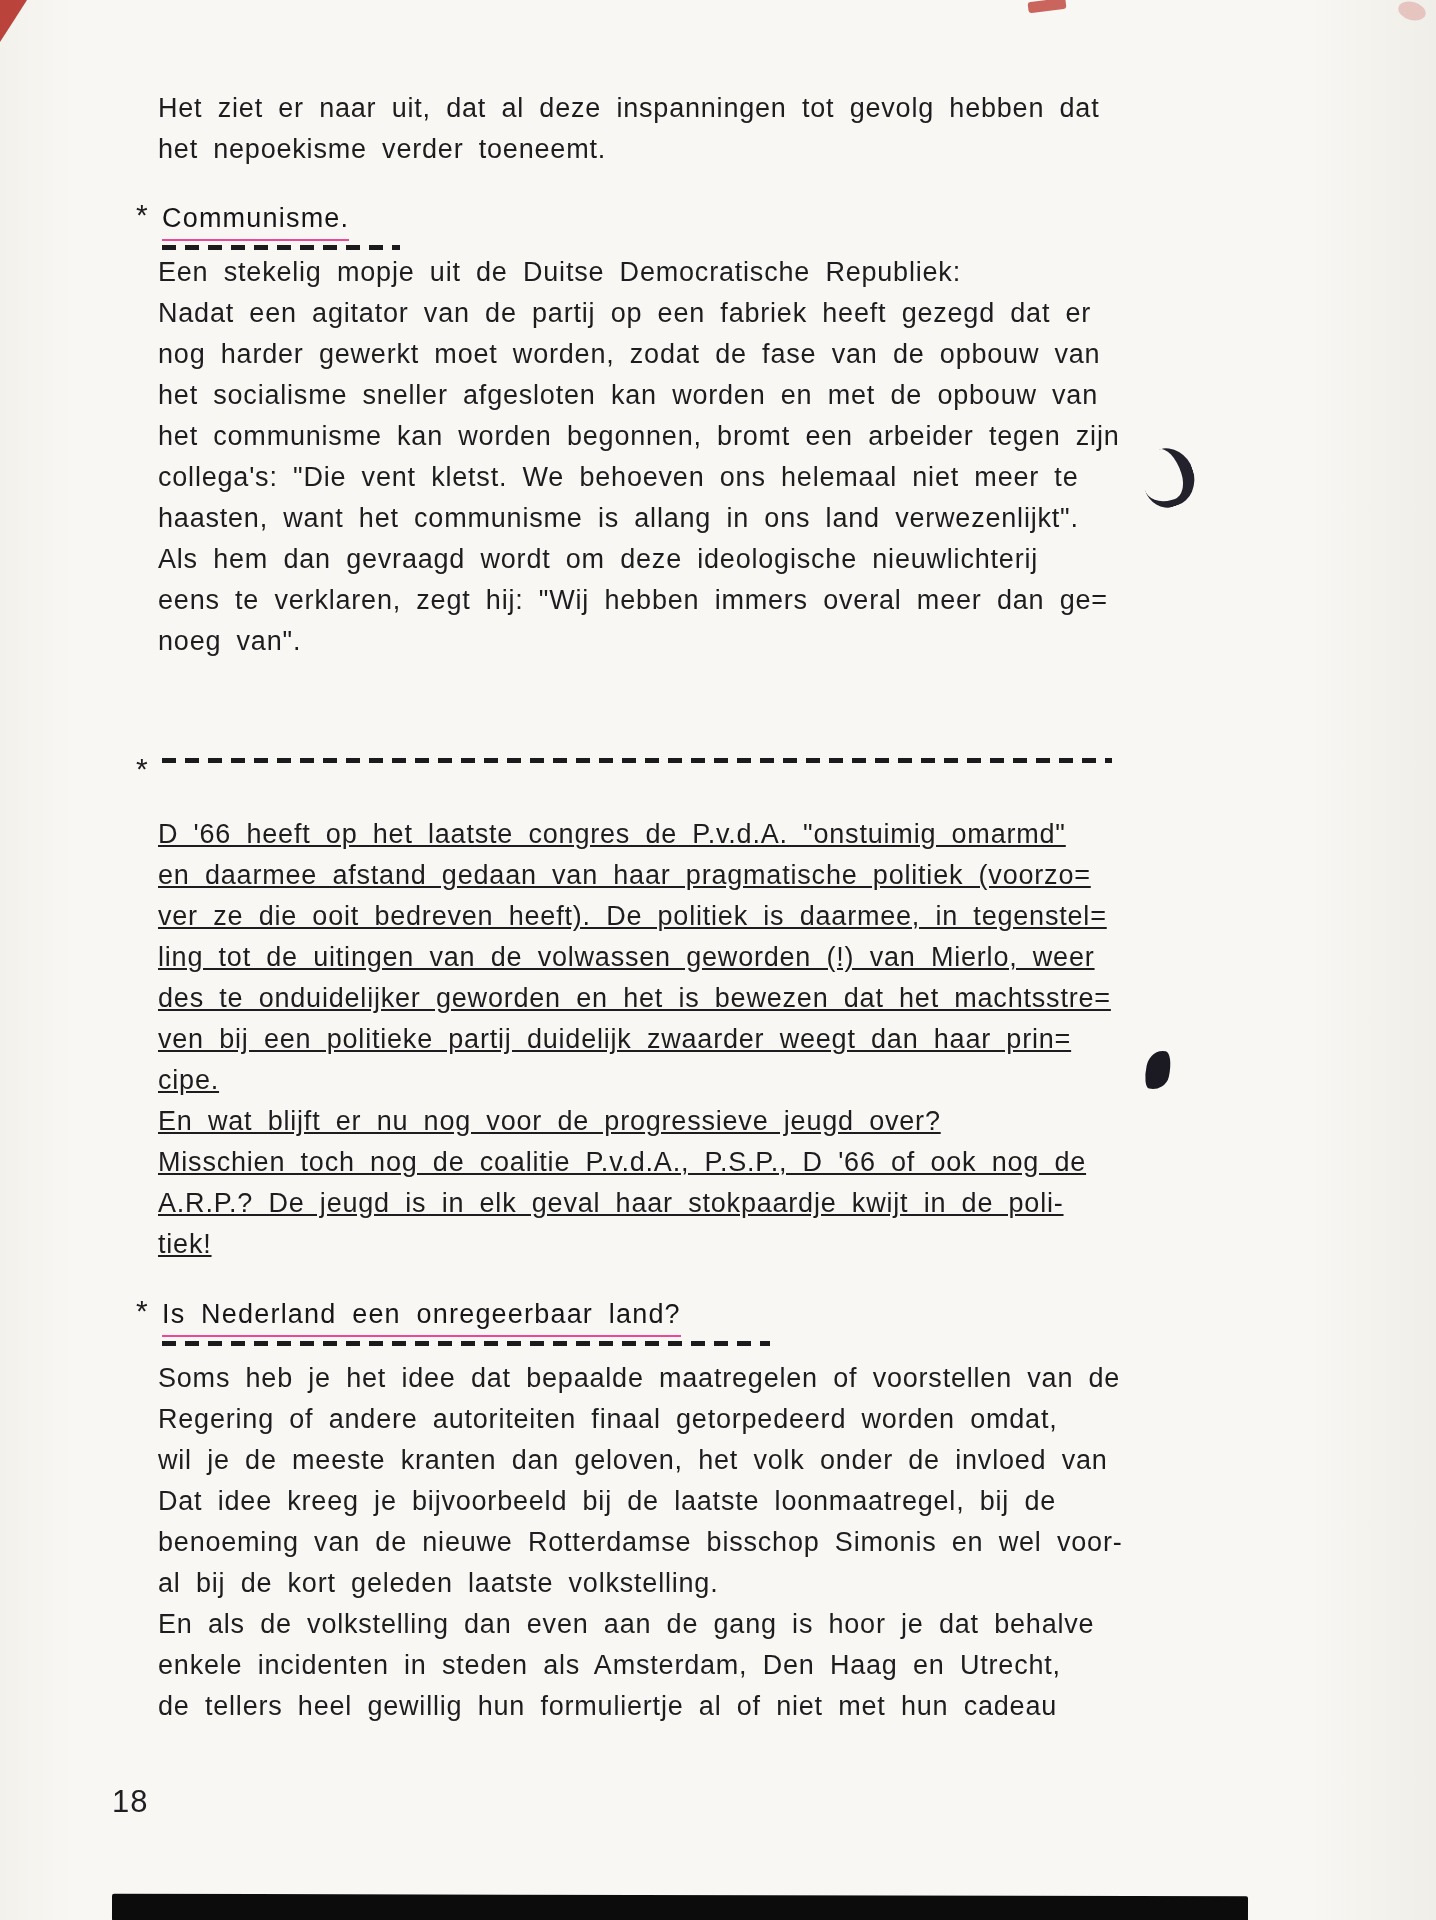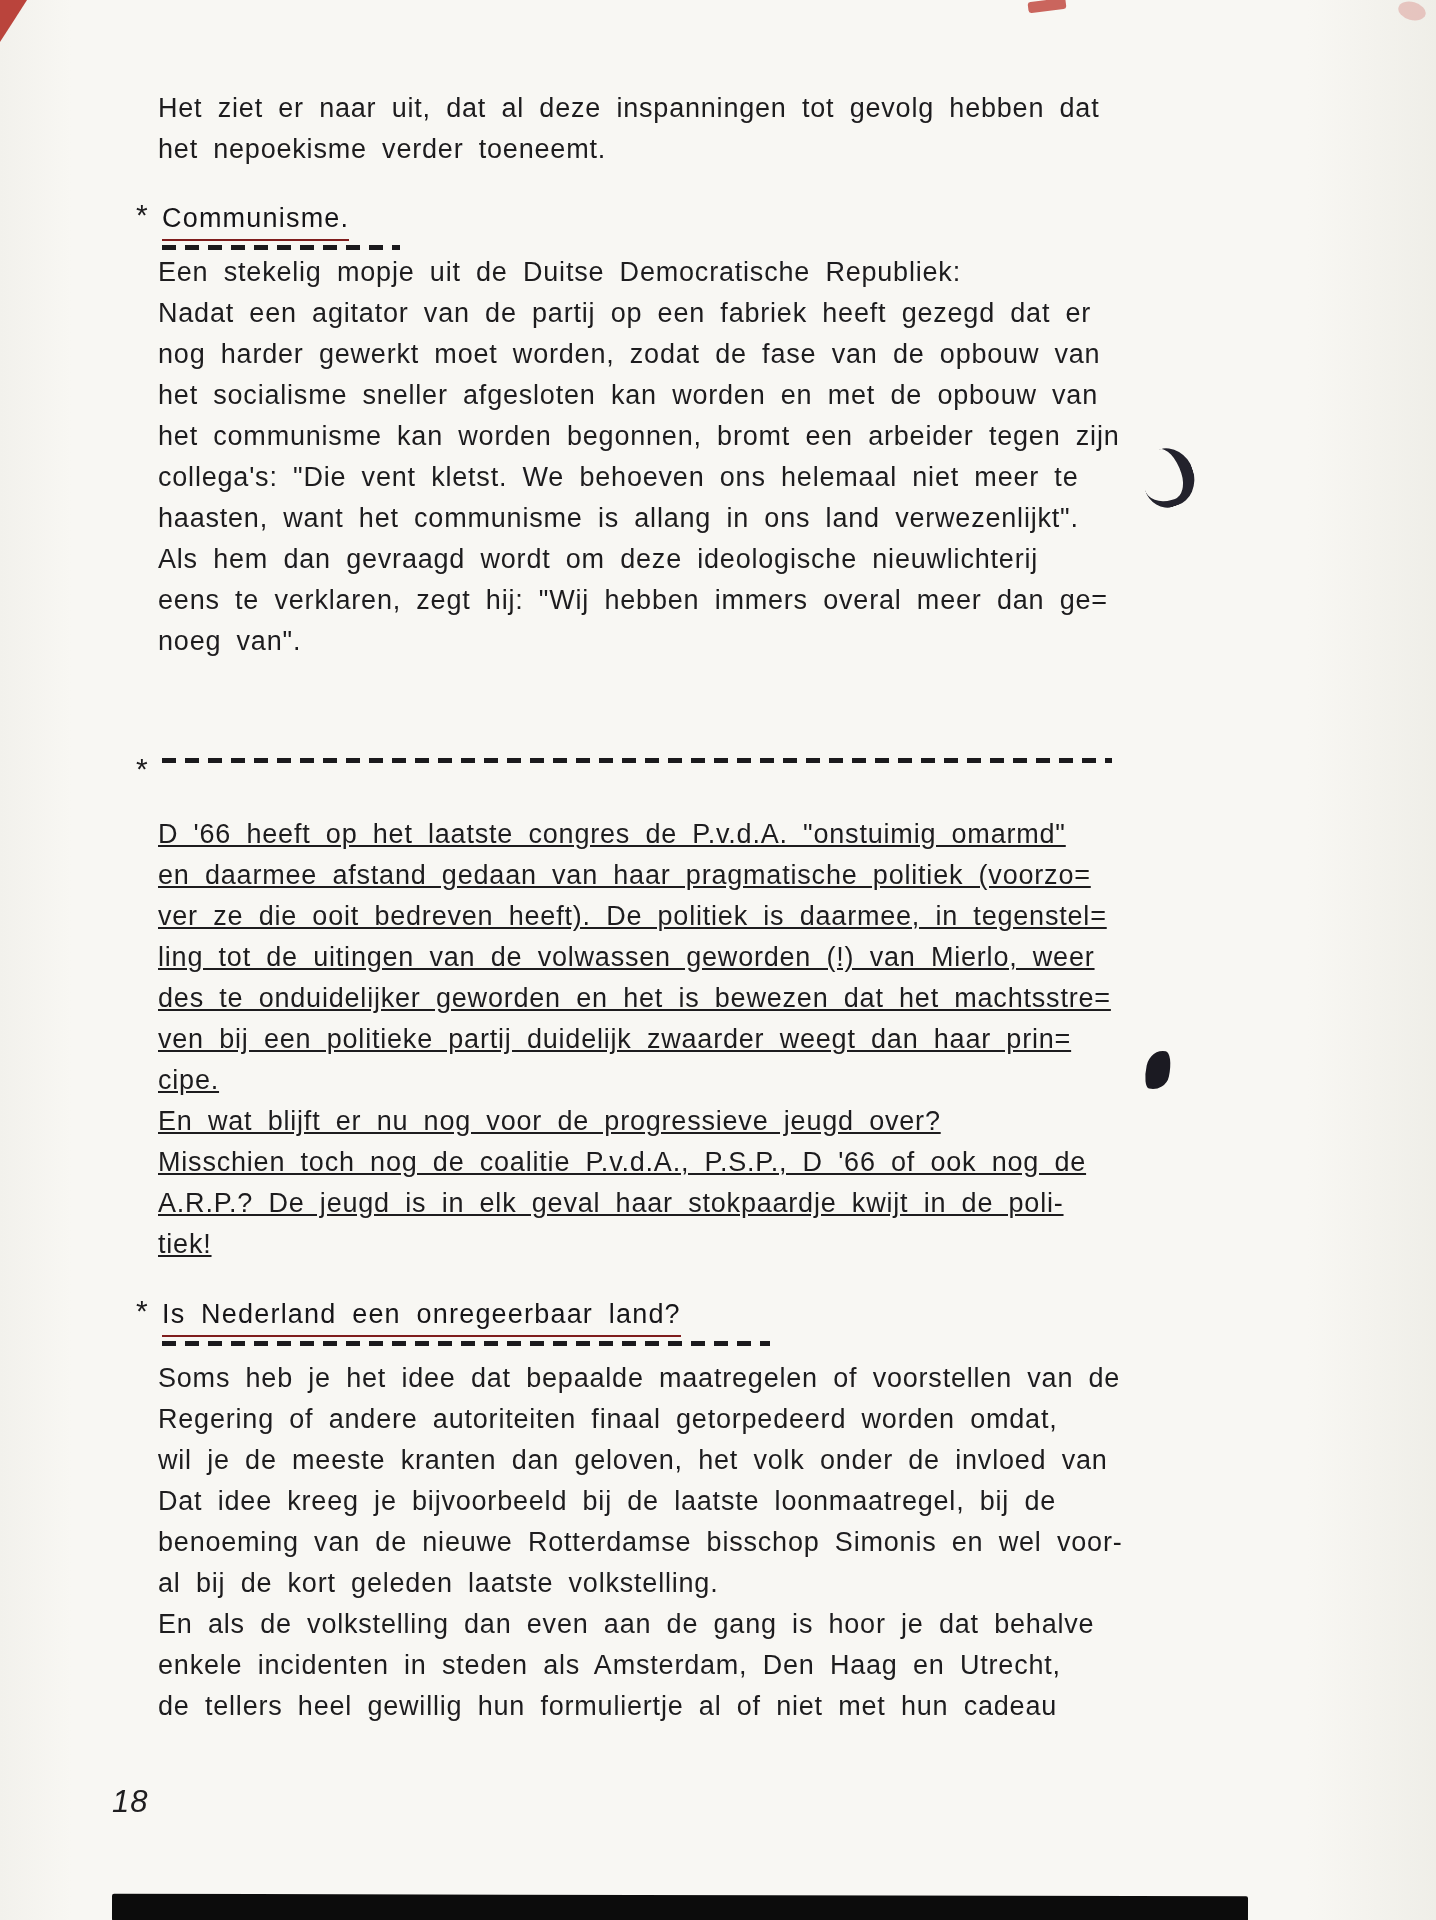--- a/index.html
+++ b/index.html
@@ -20,30 +20,30 @@
   .section-heading{position:absolute;}
   .marker{
     position:absolute;left:-26px;top:-2px;
     font-size:30px;letter-spacing:0.8px;color:#1d1c1e;
   }
   .heading-text{
     display:inline-block;
     font-size:27px;line-height:36px;
     letter-spacing:1.2px;word-spacing:7px;
     color:#161518;
-    border-bottom:2px solid #7f1d1d;
+    border-bottom:2px solid #ec4899;
     padding-bottom:3px;
   }
   .dashes{
     margin-top:4px;height:5px;
     background:repeating-linear-gradient(to right,#1b1a1d 0 14px,transparent 14px 23px);
   }
   .page-number{
     position:absolute;left:112px;top:1784px;
-    font-size:31px;letter-spacing:1px;color:#1f1e20;font-style:italic;
+    font-size:31px;letter-spacing:1px;color:#1f1e20;
   }
   
   .red-mark-topleft{
     position:absolute;left:0;top:0;width:27px;height:42px;
     background:#b5352d;
     clip-path:polygon(0 0,100% 0,55% 45%,0 100%);
     opacity:.92;
   }
   .red-mark-topcenter{
     position:absolute;left:1028px;top:0;width:38px;height:11px;

